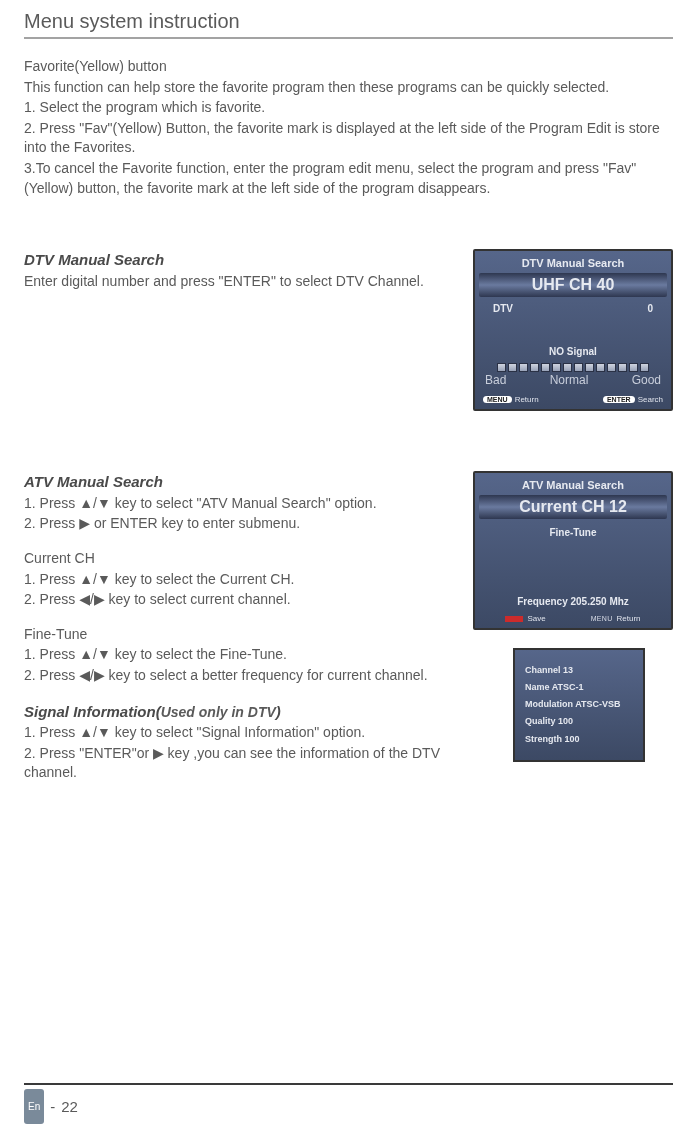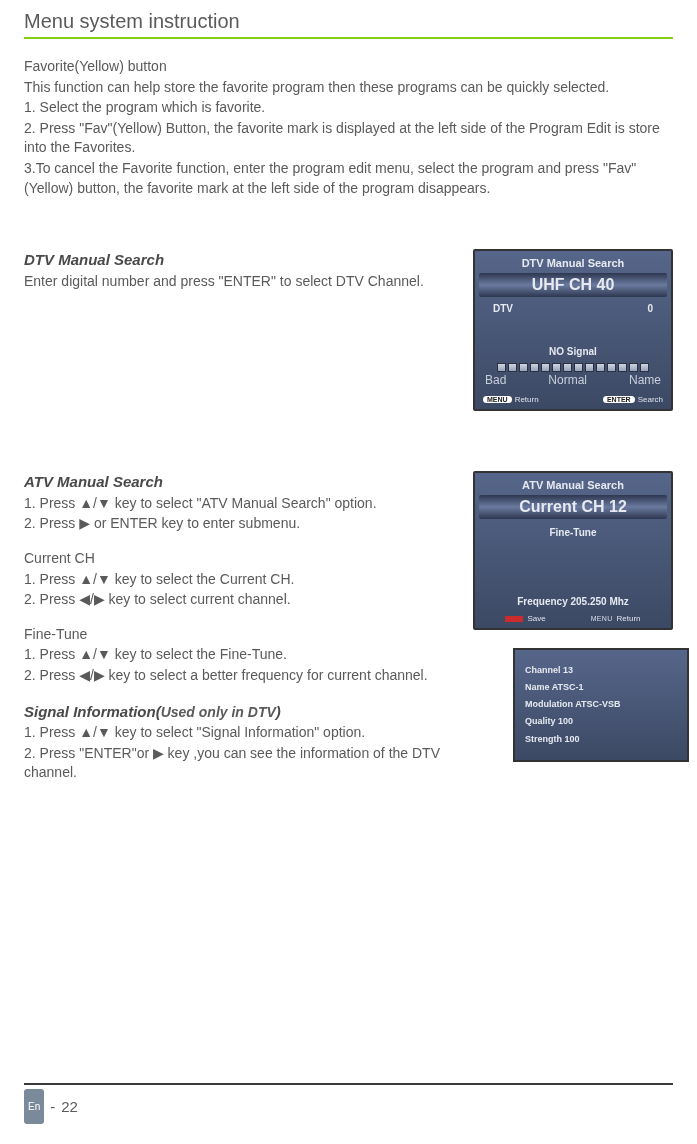--- a/index.html
+++ b/index.html
@@ -15,21 +15,21 @@
       position: relative;
       color: #5a5a5a;
     }
     .page {
       padding: 10px 24px 0 24px;
     }
     .page-title {
       font-size: 20px;
       color: #5a5a5a;
       padding-bottom: 4px;
-      border-bottom: 2px solid #84cc16;
+      border-bottom: 2px solid #a3a3a3;
       margin-bottom: 18px;
     }
     .section-text {
       font-size: 14px;
       line-height: 1.4;
       color: #5a5a5a;
     }
     .section-text p {
       margin-bottom: 1px;
     }
@@ -141,21 +141,21 @@
     }
 
     
     .info-panel {
       background: linear-gradient(#56668a, #3c4964);
       border: 2px solid #333;
       color: #e6e9f0;
       font-size: 9px;
       font-weight: bold;
       padding: 12px 10px;
-      width: 176px;
+      width: 132px;
       margin-left: 40px;
       margin-top: 18px;
       line-height: 1.9;
     }
 
     
     .footer {
       position: absolute;
       left: 24px;
       right: 24px;
@@ -219,21 +219,21 @@
             <div class="signal-seg"></div>
             <div class="signal-seg"></div>
             <div class="signal-seg"></div>
             <div class="signal-seg"></div>
             <div class="signal-seg"></div>
             <div class="signal-seg"></div>
         </div>
         <div class="signal-labels">
           <span>Bad</span>
           <span>Normal</span>
-          <span>Name</span>
+          <span>Good</span>
         </div>
         <div class="osd-actions">
           <span><span class="osd-key">MENU</span><span>Return</span></span>
           <span><span class="osd-key">ENTER</span><span>Search</span></span>
         </div>
       </div>
     </div>
   </div>
 
   <div class="spacer-lg"></div>

